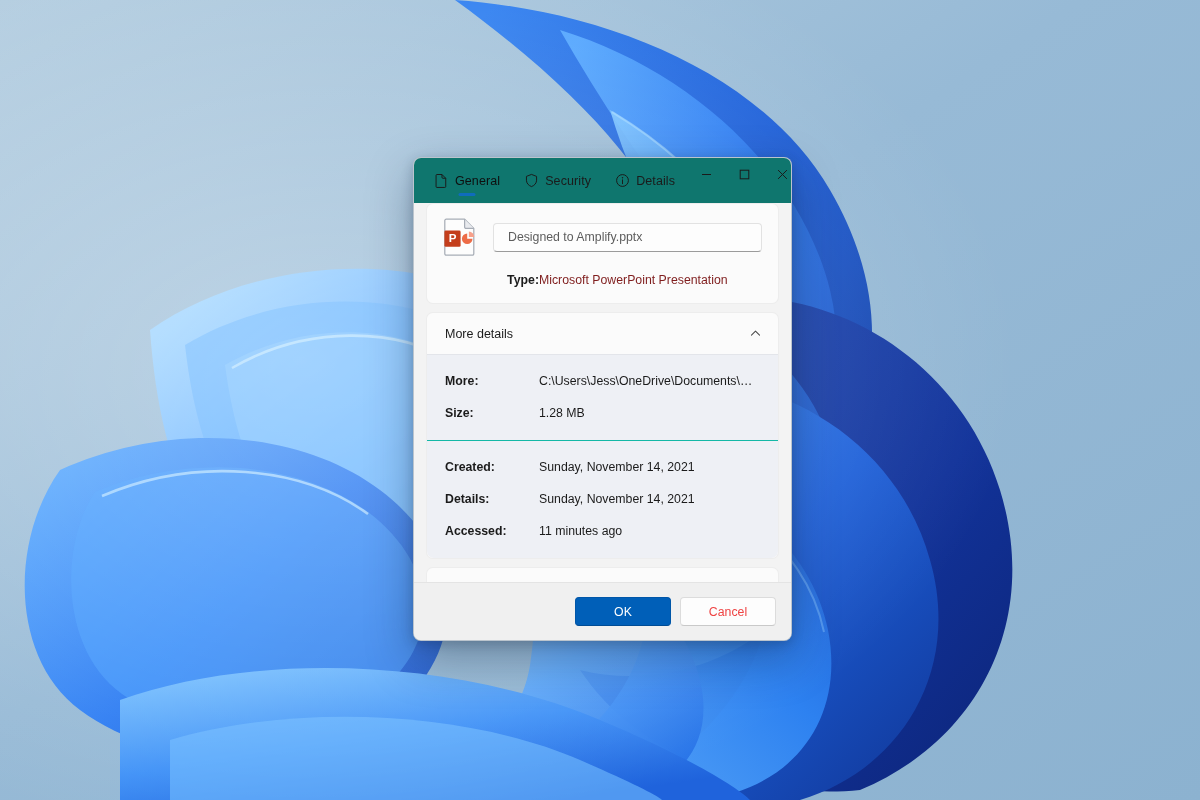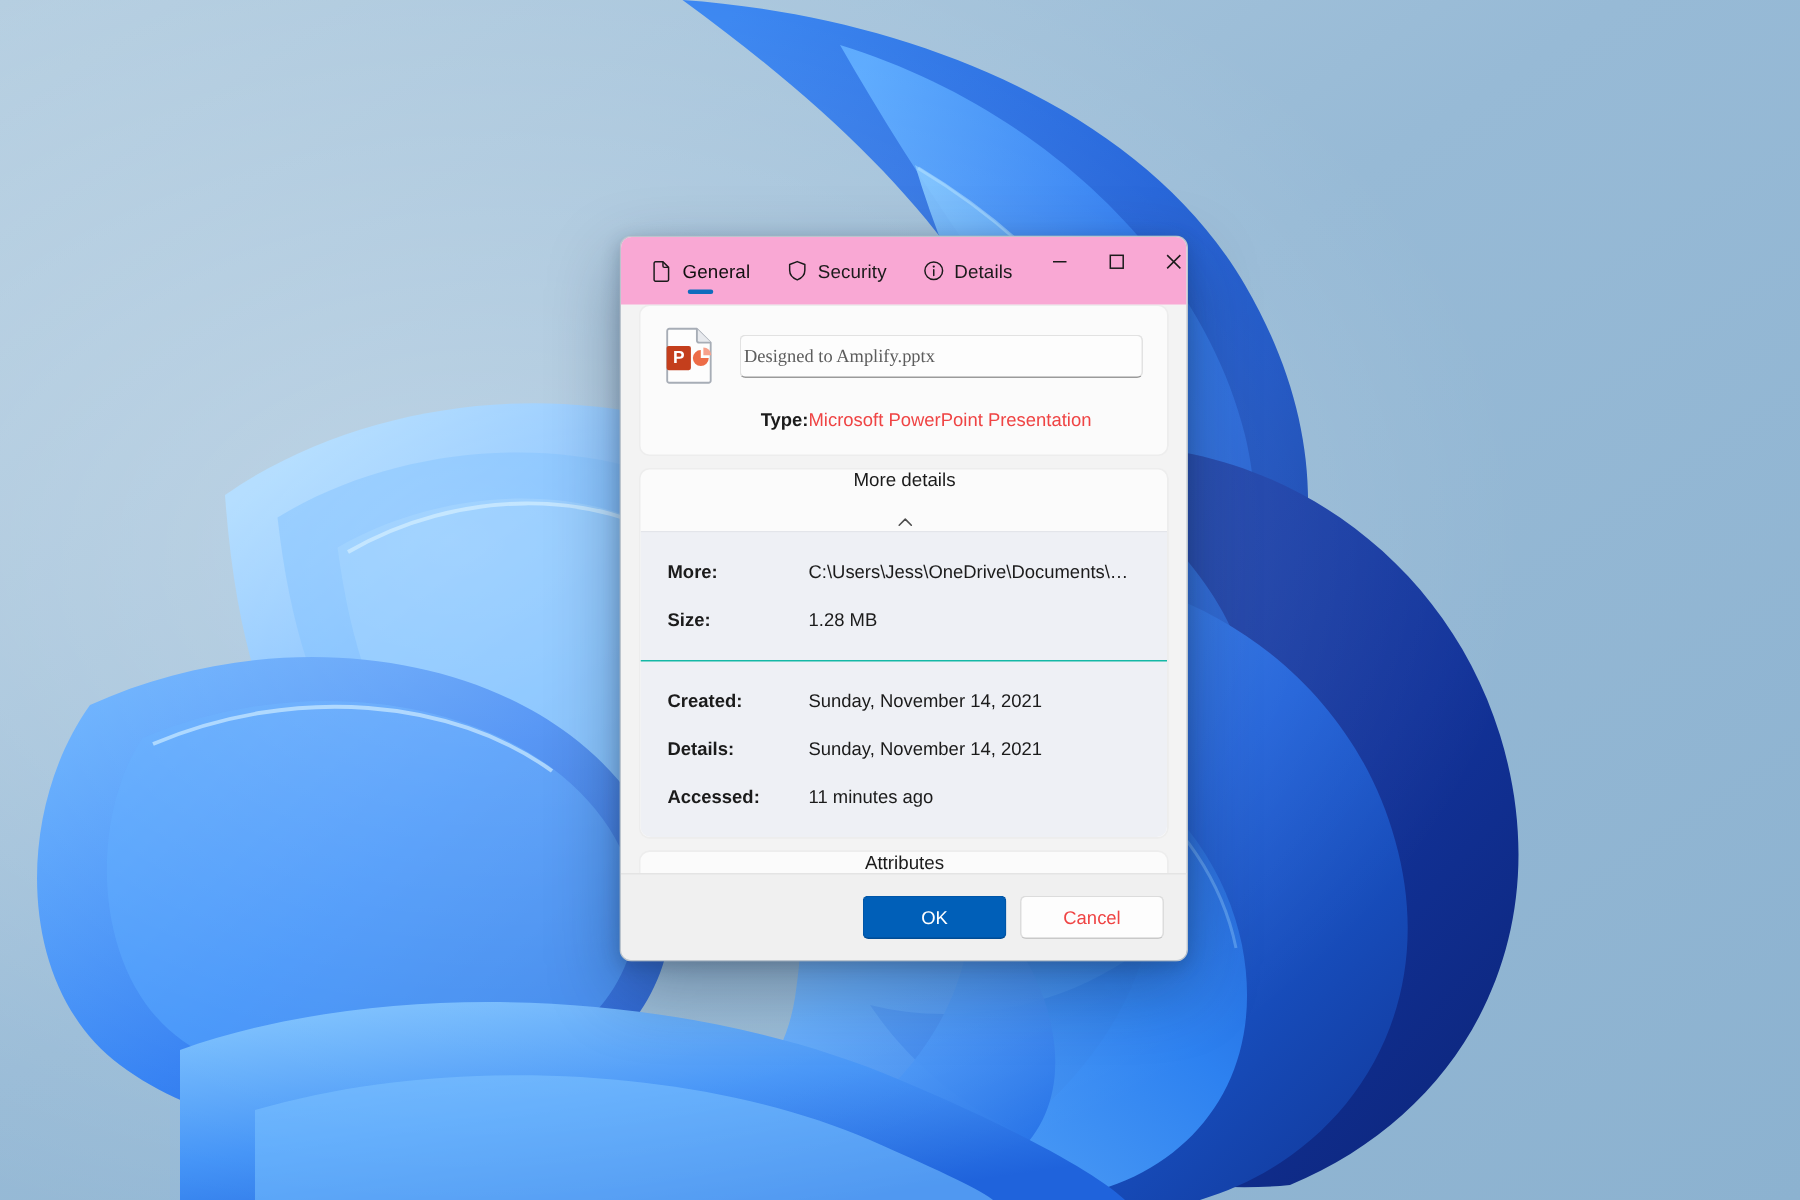--- a/index.html
+++ b/index.html
@@ -41,21 +41,21 @@
     display: flex;
     flex-direction: column;
   }
 
   
   .titlebar {
     height: 45px;
     display: flex;
     align-items: flex-start;
     justify-content: space-between;
-    background: #f9a8d4;
+    background: #0f766e;
     flex: 0 0 auto;
     padding-left: 8px;
   }
   .tabstrip { display: flex; align-items: center; height: 45px; }
   .tab {
     display: flex;
     align-items: center;
     gap: 6px;
     height: 45px;
     padding: 0 12px;
@@ -113,51 +113,50 @@
   #file-summary-card { padding: 14px 16px 16px 16px; }
   .file-row { display: flex; align-items: center; gap: 16px; }
   .file-icon { width: 34px; height: 38px; flex: 0 0 auto; }
   .name-input {
     flex: 1 1 auto;
     height: 29px;
     background: #fdfdfd;
     border: 1px solid #e2e2e2;
     border-bottom: 1px solid #9b9b9b;
     border-radius: 4px;
-    padding: 0 2px;
-    font-family: Liberation Serif, serif;
+    padding: 0 14px;
+    font-family: Liberation Sans, sans-serif;
     font-size: 12.3px;
     color: #5d5d5d;
     outline: none;
   }
   .type-row {
     display: flex;
     align-items: center;
     margin-top: 17px;
     padding-left: 2px;
     text-align: right;
   }
   .type-label {
     width: 94px;
     flex: 0 0 94px;
     font-size: 12.3px;
     font-weight: bold;
     color: #1b1b1b;
   }
-  .type-value { font-size: 12.3px; color: #ef4444; }
+  .type-value { font-size: 12.3px; color: #7f1d1d; }
 
   
   .expander {
     height: 41px;
     display: flex;
     align-items: center;
     justify-content: space-between;
     padding: 0 17px 0 18px;
     cursor: default;
-    flex-direction: column;
   }
   .expander-title { font-size: 12.5px; color: #1b1b1b; }
   .chev { width: 11px; height: 11px; opacity: .78; }
 
   
   #more-details-card { display: flex; flex-direction: column; }
   .details-panel {
     background: #eef0f5;
     border-top: 1px solid rgba(0,0,0,0.045);
     border-radius: 0 0 7px 7px;

